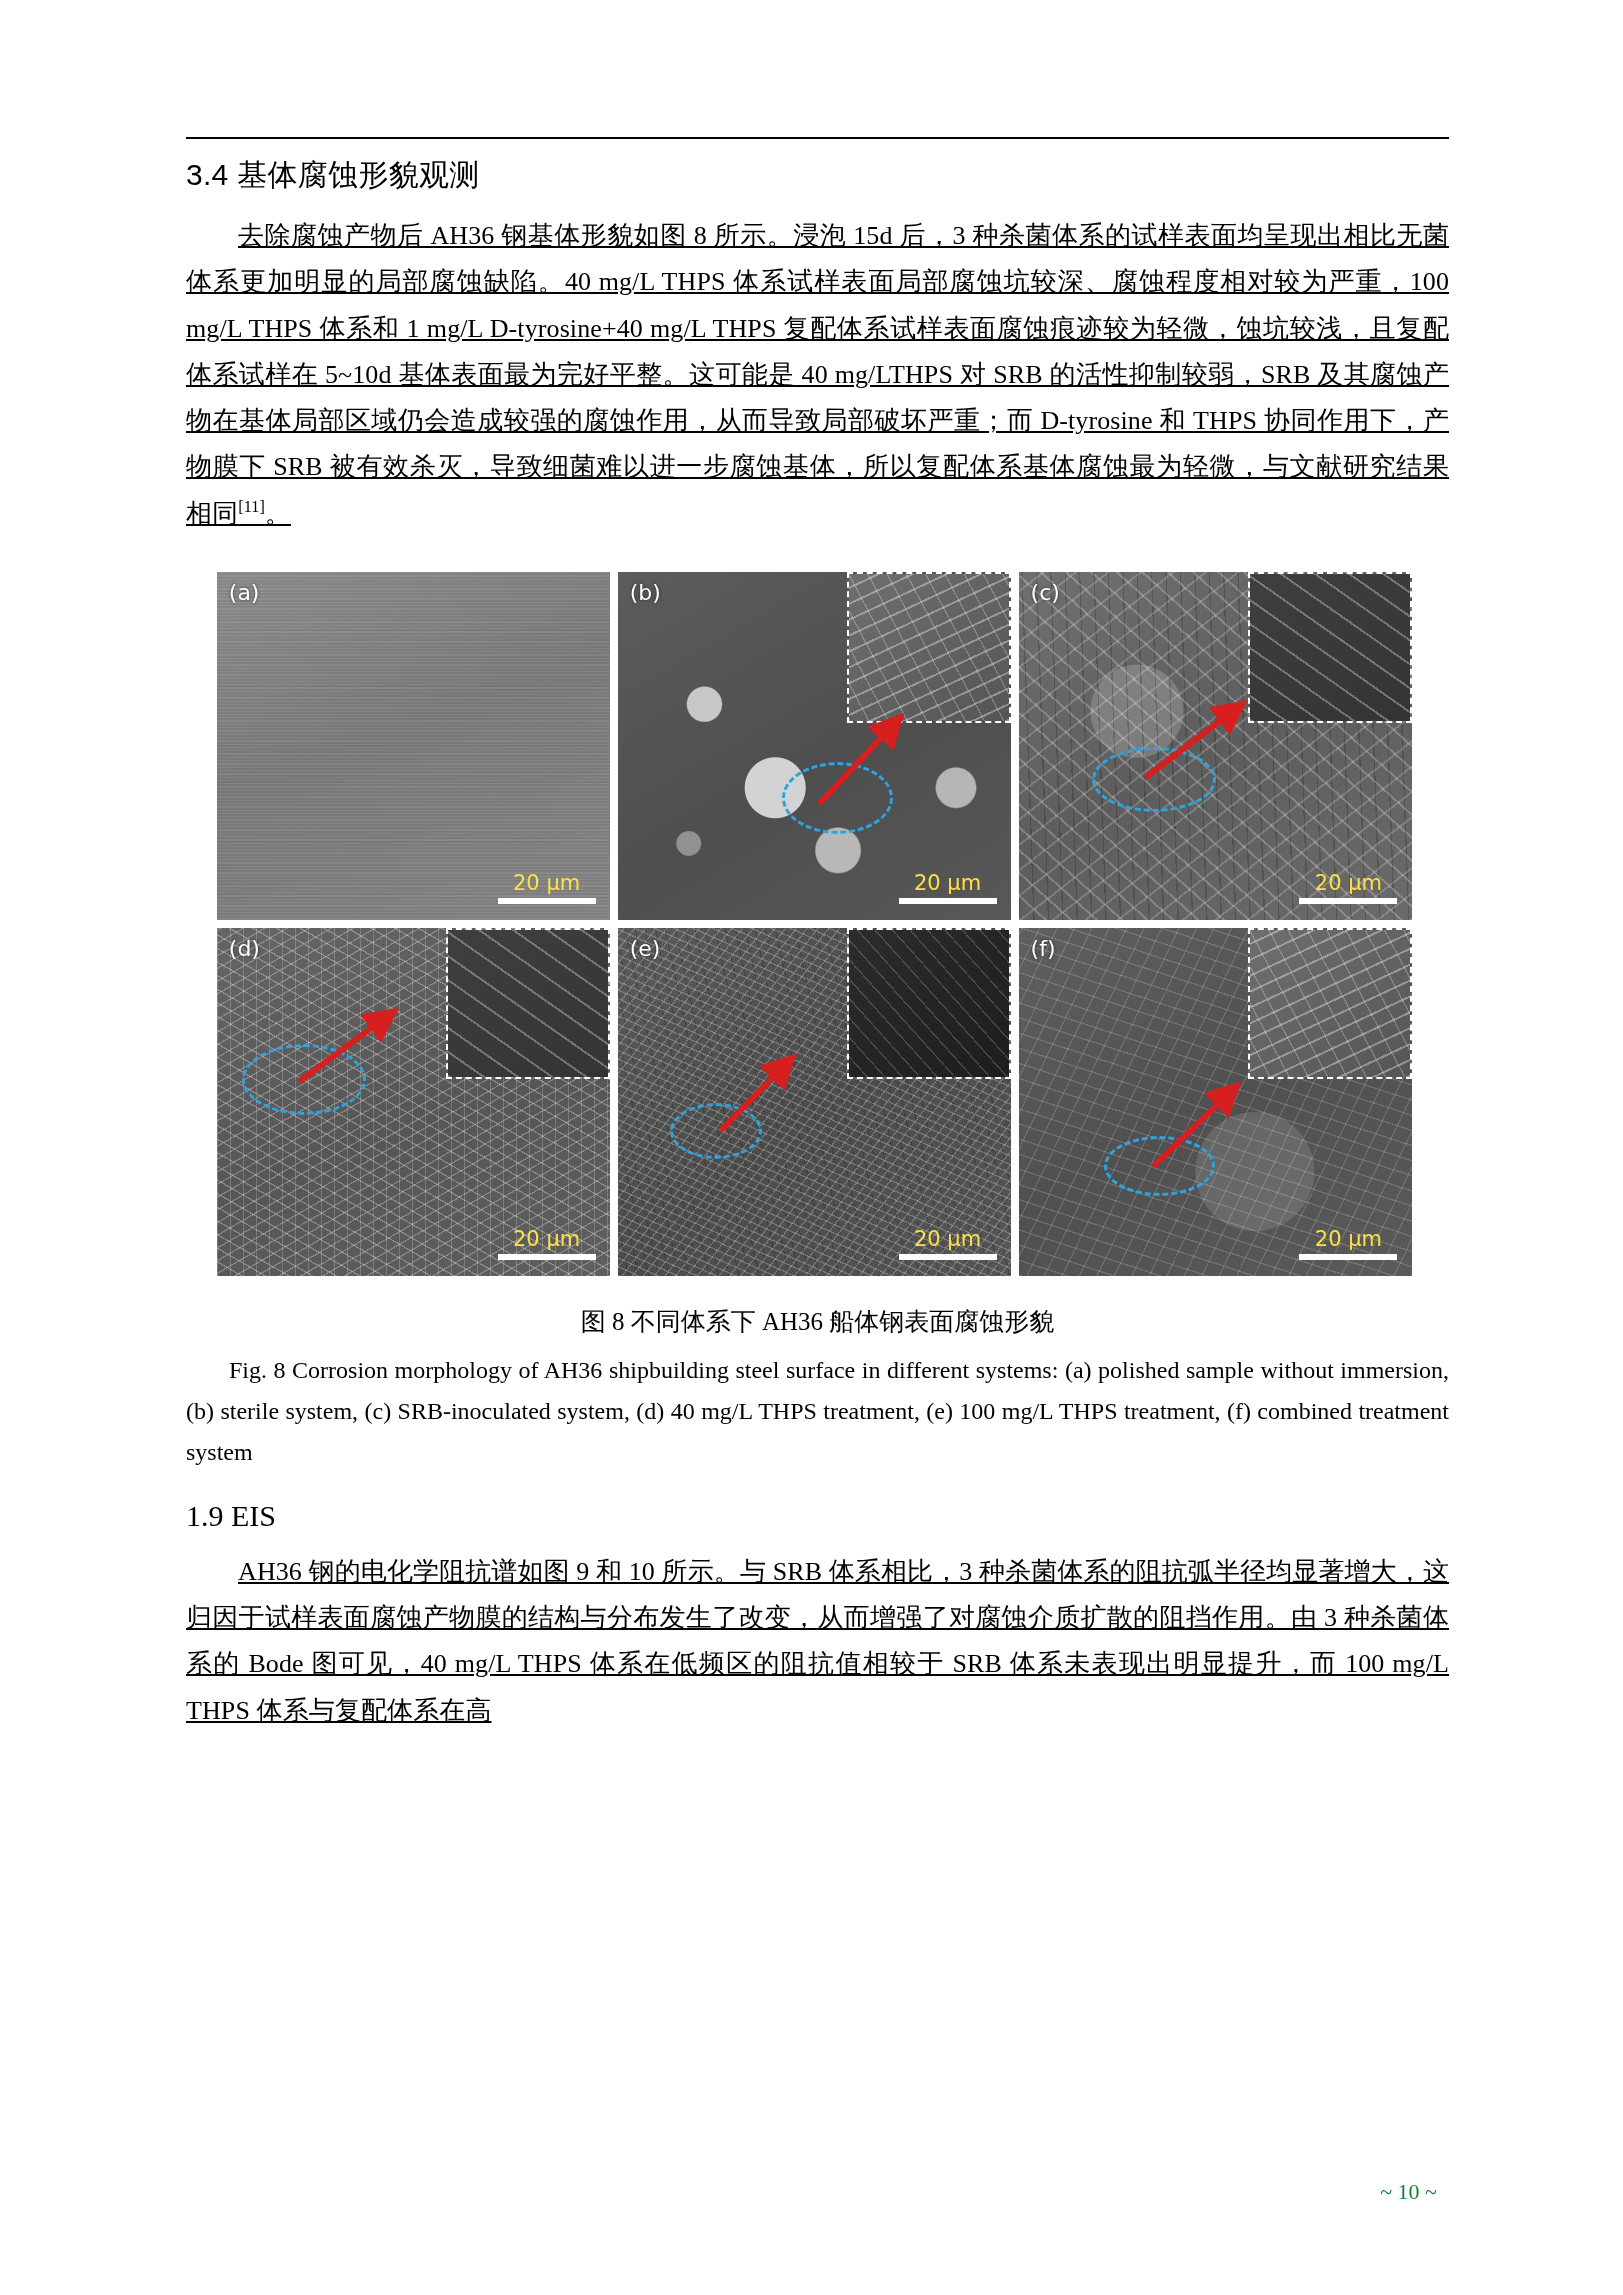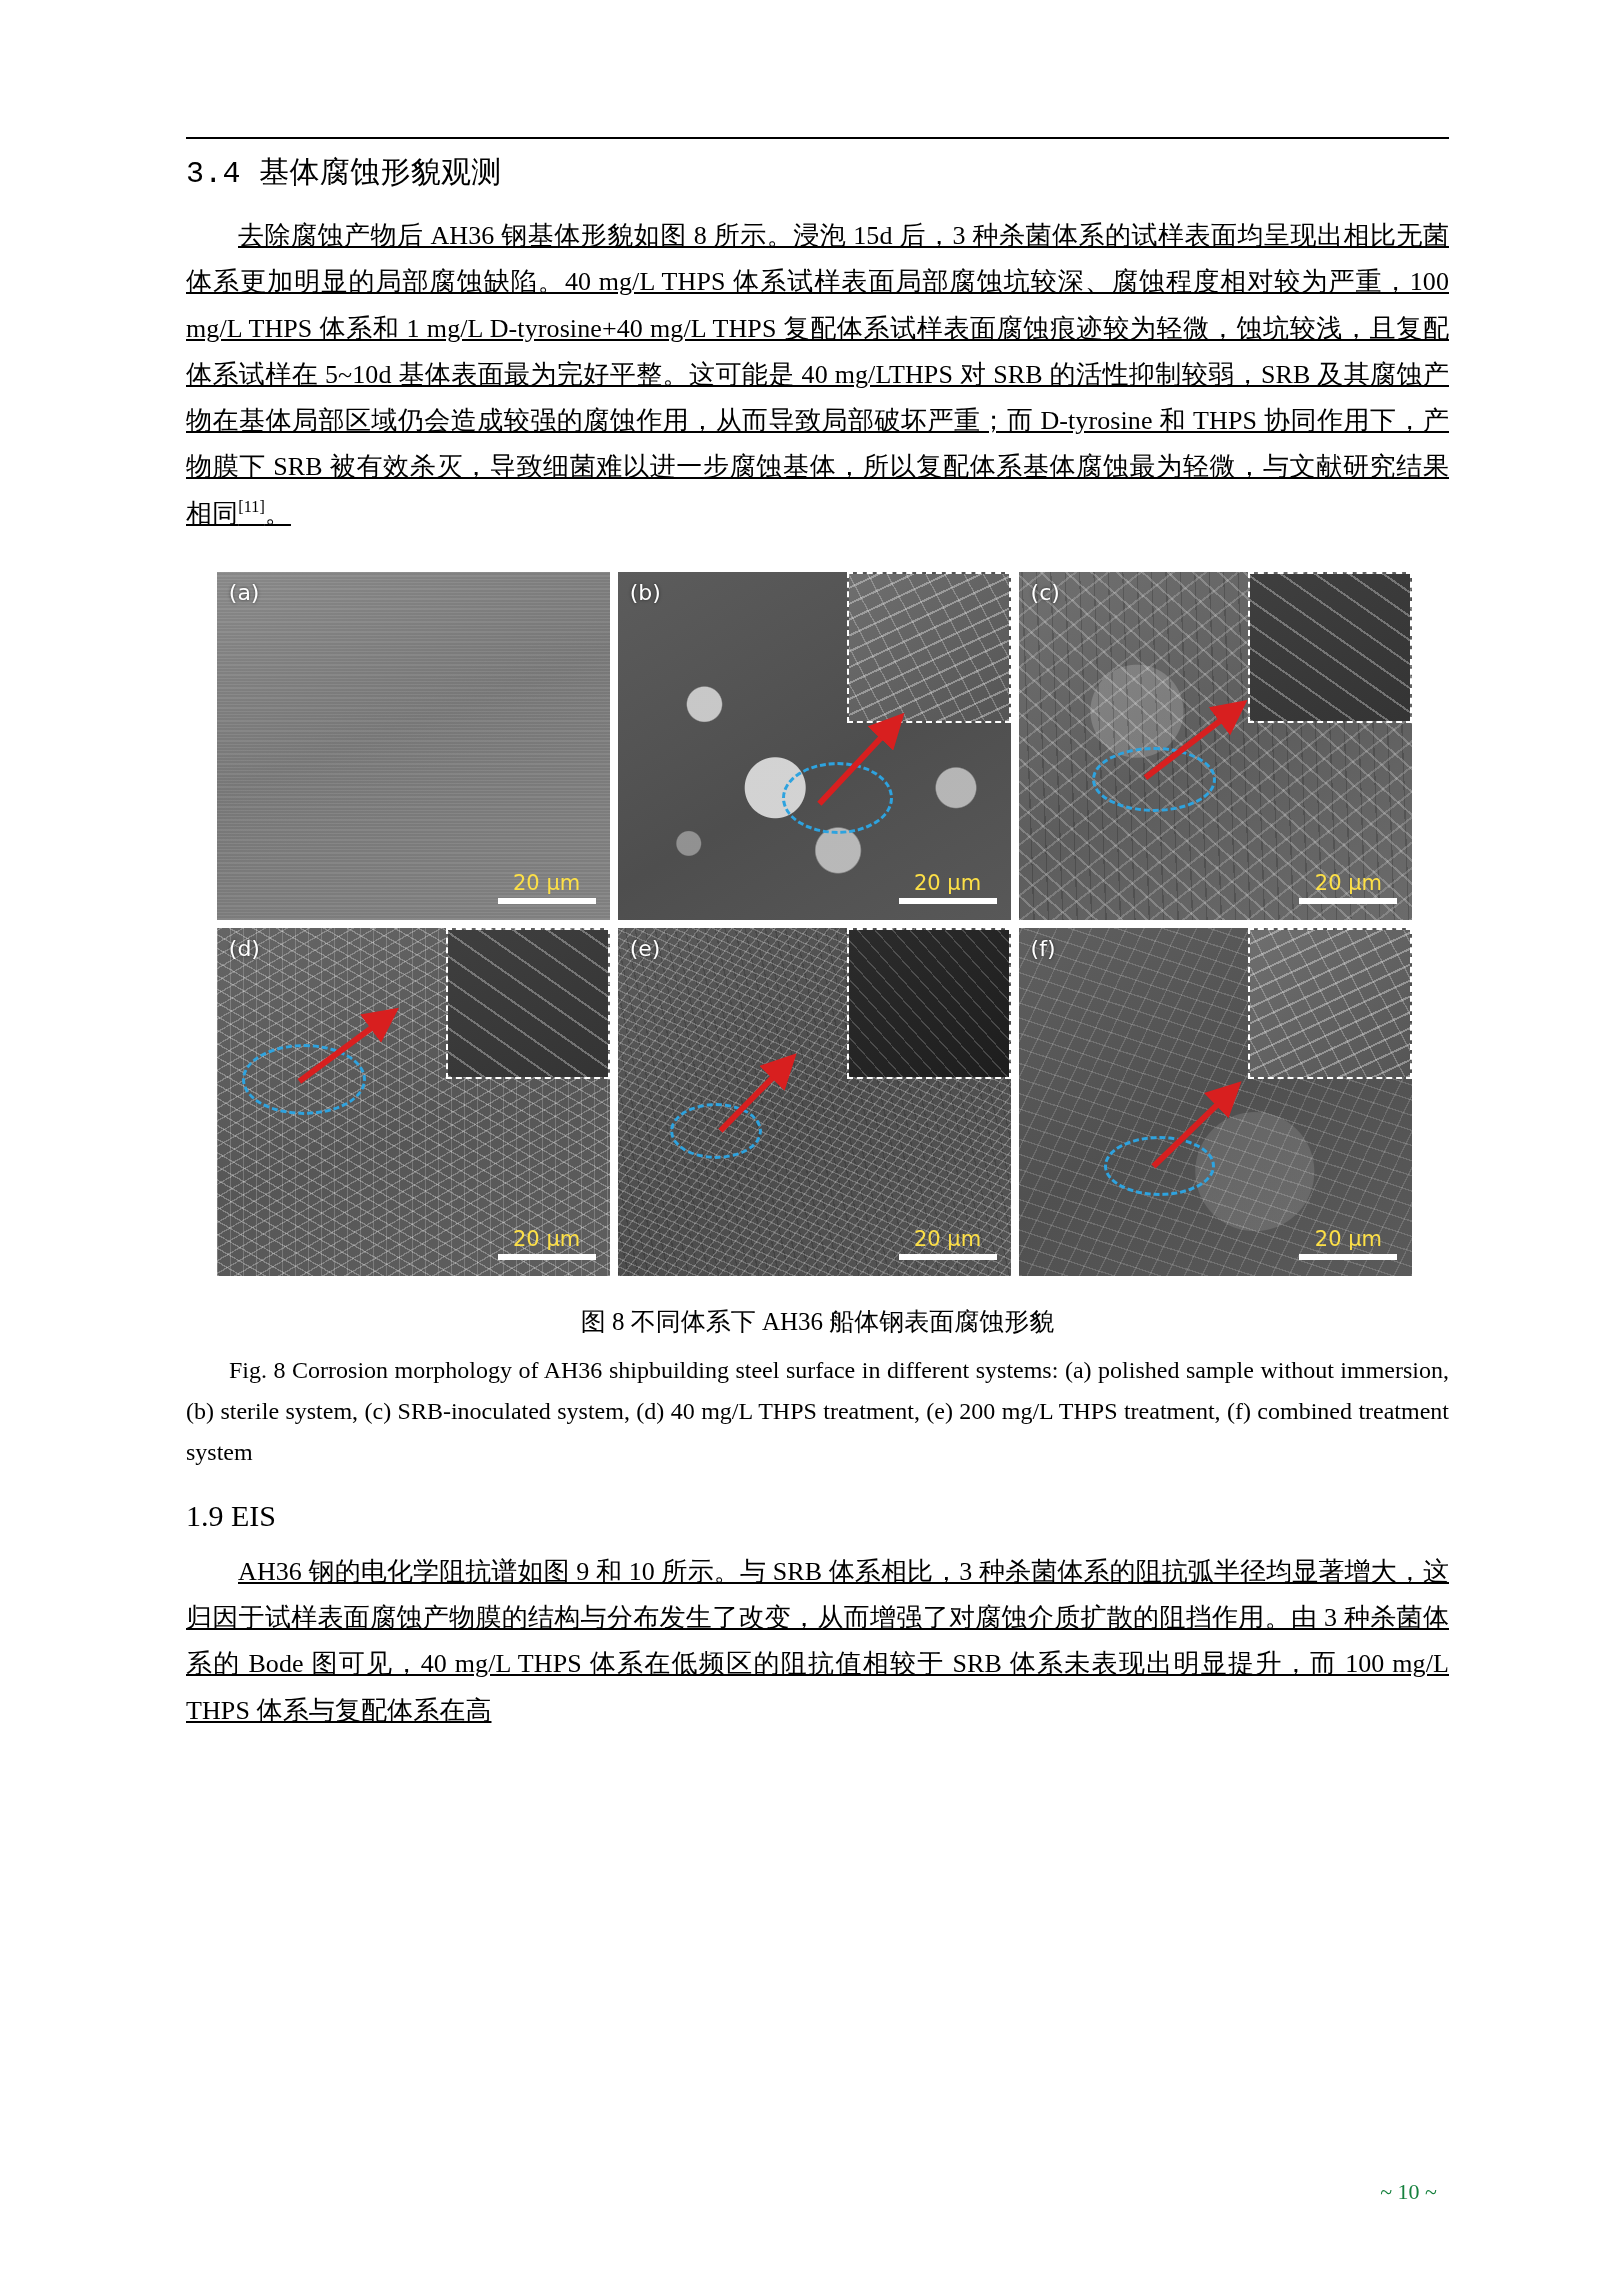--- a/index.html
+++ b/index.html
@@ -23,21 +23,21 @@
     top: 137px;
     width: 1263px;
   }
   .top-rule {
     width: 100%;
     height: 2px;
     background: #000000;
     margin-bottom: 17px;
   }
   h2.section-title {
-    font-family: Liberation Mono, monospace;
+    font-family: Liberation Sans, sans-serif;
     font-weight: normal;
     font-size: 30px;
     line-height: 1.25;
     margin: 0 0 19.6px 0;
     letter-spacing: 0.3px;
   }
   h2.section-title-en {
     font-family: "Liberation Serif", serif;
     font-weight: normal;
     font-size: 30px;
@@ -345,21 +345,21 @@
           <span class="label">(f)</span>
           <div class="scalebar">
             <span>20 μm</span>
             <div class="bar"></div>
           </div>
         </div>
 
       </div>
 
       <div class="caption-cn">图 8 不同体系下 AH36 船体钢表面腐蚀形貌</div>
-      <p class="caption-en">Fig. 8 Corrosion morphology of AH36 shipbuilding steel surface in different systems: (a) polished sample without immersion, (b) sterile system, (c) SRB-inoculated system, (d) 40 mg/L THPS treatment, (e) 200 mg/L THPS treatment, (f) combined treatment system</p>
+      <p class="caption-en">Fig. 8 Corrosion morphology of AH36 shipbuilding steel surface in different systems: (a) polished sample without immersion, (b) sterile system, (c) SRB-inoculated system, (d) 40 mg/L THPS treatment, (e) 100 mg/L THPS treatment, (f) combined treatment system</p>
     </div>
 
     <h2 class="section-title-en">
       <span>1.9</span>
       <span>EIS</span>
     </h2>
 
     <p class="body-text">AH36 钢的电化学阻抗谱如图 9 和 10 所示。与 SRB 体系相比，3 种杀菌体系的阻抗弧半径均显著增大，这归因于试样表面腐蚀产物膜的结构与分布发生了改变，从而增强了对腐蚀介质扩散的阻挡作用。由 3 种杀菌体系的 Bode 图可见，40 mg/L THPS 体系在低频区的阻抗值相较于 SRB 体系未表现出明显提升，而 100 mg/L THPS 体系与复配体系在高</p>
 
   </div>

